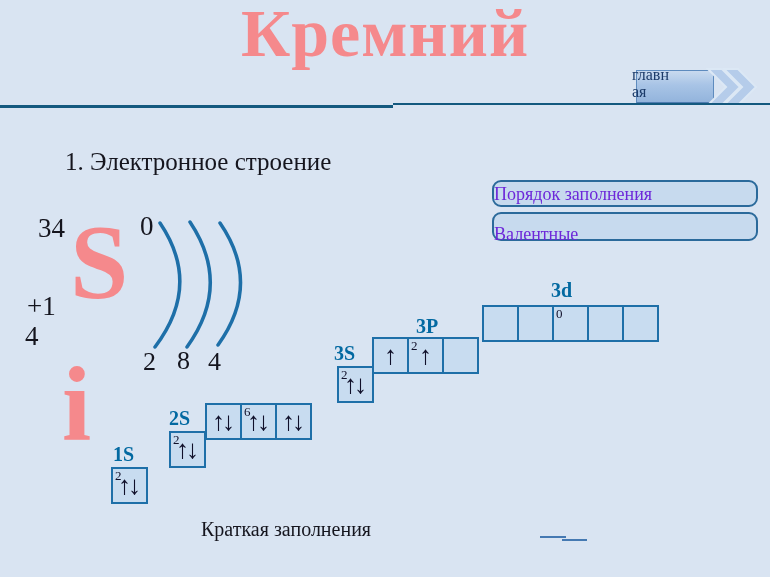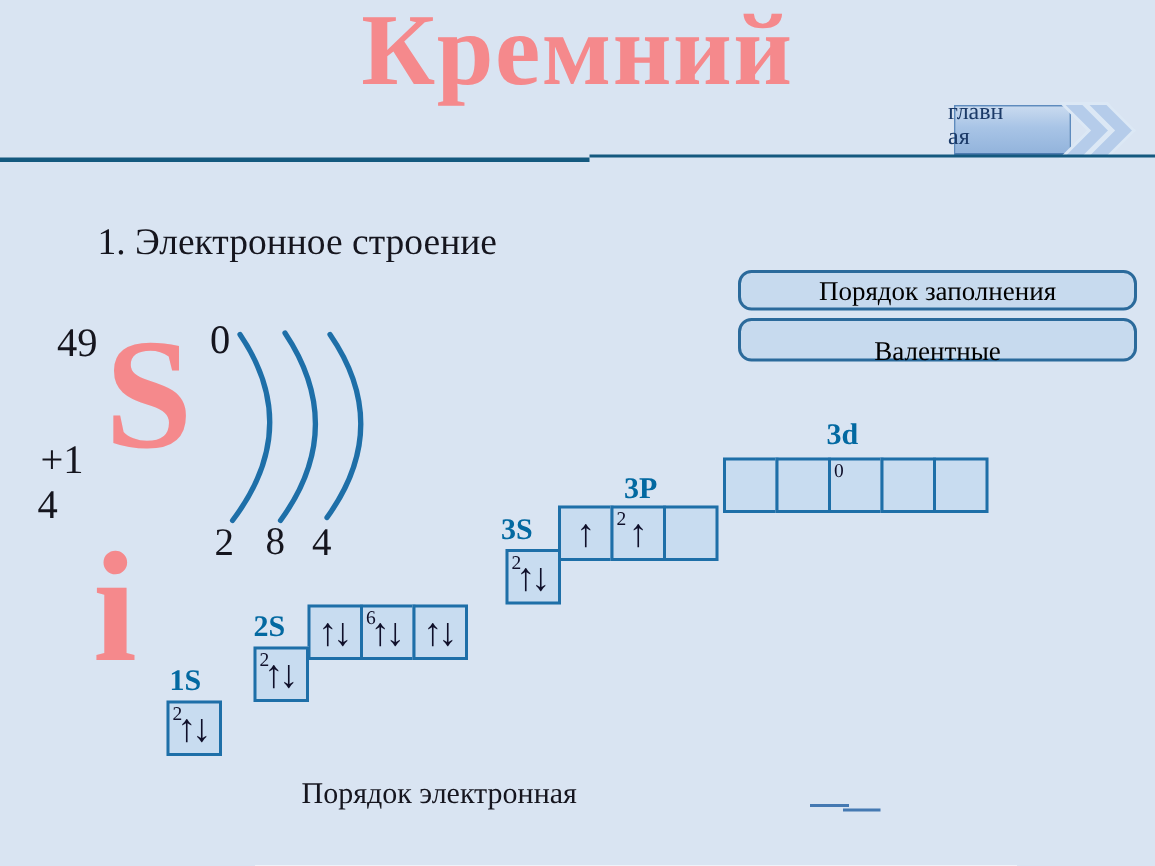--- a/index.html
+++ b/index.html
@@ -49,21 +49,21 @@
   #sym-i{left:62px;top:352px;font-size:105px;line-height:1;font-weight:bold;color:var(--title);}
   #arcs{left:140px;top:216px;}
   .shellnum{font-size:26px;}
   #shell0{left:143px;top:347px;}
   #shell1{left:177px;top:346px;}
   #shell2{left:208px;top:347px;}
   
   .action-btn{
     left:492px;width:266px;border:2px solid var(--button-border,#2B6A9B);
     border-radius:9px;background:var(--button-fill,#C7DAEE);
-    font-size:18px;color:#000000;text-align:center;cursor:pointer;
+    font-size:18px;color:#6d28d9;cursor:pointer;
   }
   #btn-order{top:180px;height:27px;line-height:24px;}
   #btn-valence{top:212px;height:29px;}
   #btn-valence .wrap{line-height:19.5px;padding-top:11px;}
   
   .orb-label{font-size:20px;font-weight:bold;color:#0369a1;}
   .cellrow{display:flex;}
   .cell{
     position:relative;width:37px;height:37px;flex:0 0 37px;
     border:2px solid var(--box-border,#1E6FA8);
@@ -98,21 +98,21 @@
       <div>главн</div>
       <div>ая</div>
     </div>
   </div>
 
   <div id="line-left" class="abs"></div>
   <div id="line-right" class="abs"></div>
 
   <div id="heading" class="abs">1. Электронное строение</div>
 
-  <div id="mass" class="abs num">49</div>
+  <div id="mass" class="abs num">34</div>
   <div id="ion" class="abs num">0</div>
   <div id="sym-s" class="abs">S</div>
   <div id="sym-i" class="abs">i</div>
   <div id="nuc1" class="abs num">+1</div>
   <div id="nuc2" class="abs num">4</div>
 
   <svg id="arcs" class="abs" width="112" height="140" viewBox="0 0 112 140">
     <path d="M20 7 Q62 69 15 131" fill="none" stroke="#1E6FA8" stroke-width="3.5" stroke-linecap="round"></path>
     <path d="M50 6 Q92 69 47 131" fill="none" stroke="#1E6FA8" stroke-width="3.5" stroke-linecap="round"></path>
     <path d="M80 7 Q122 68 78 129" fill="none" stroke="#1E6FA8" stroke-width="3.5" stroke-linecap="round"></path>
@@ -205,19 +205,19 @@
   <div class="abs orb-label" style="left:113px;top:443px;">1S</div>
   <div class="abs cellrow" style="left:111px;top:467px;">
     <div class="cell">
       <span class="cell-sup">2</span>
       <span class="cell-arrows">↑↓</span>
     </div>
   </div>
 
 
   <div id="footer-note" class="abs">
-    <div>Порядок электронная</div>
+    <div>Краткая заполнения</div>
   </div>
   <svg id="footer-underline" class="abs" width="52" height="12" viewBox="0 0 52 12">
     <path d="M2 5 H28 M24 8 H49" fill="none" stroke="#4579B2" stroke-width="2"></path>
   </svg>
 
 </div>
 
 </body></html>

